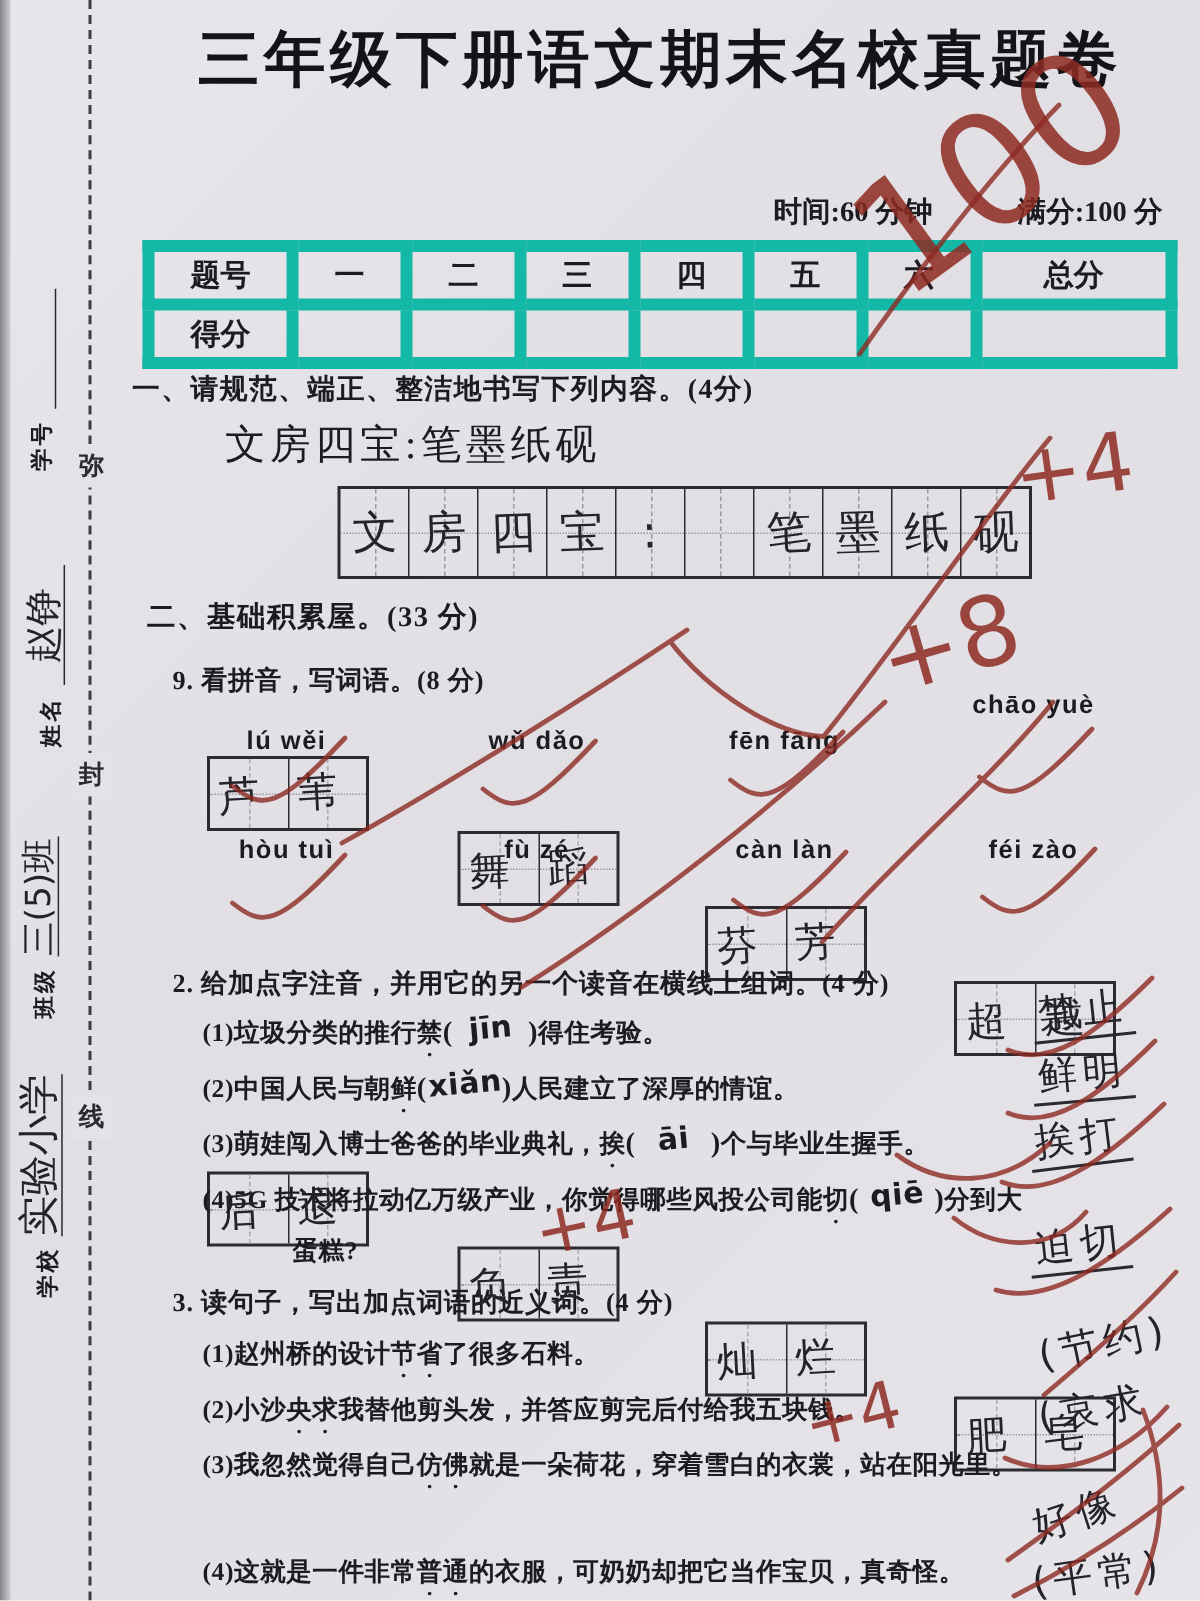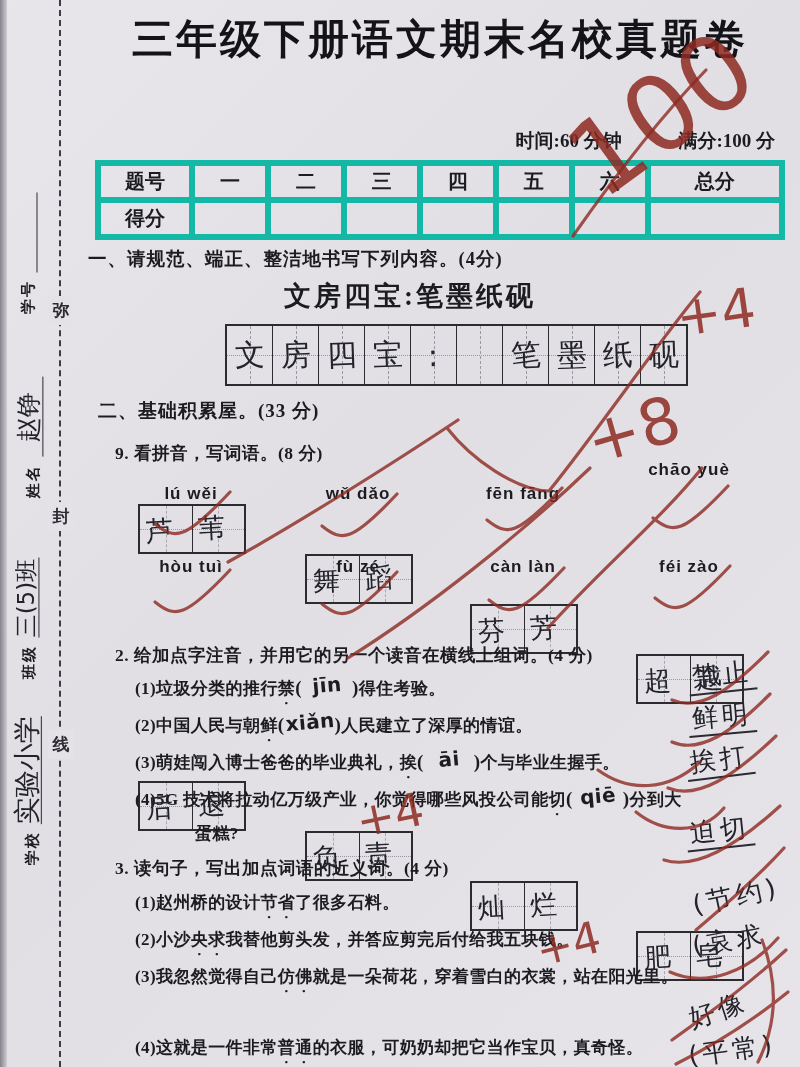--- a/index.html
+++ b/index.html
@@ -15,25 +15,25 @@
           display:flex;align-items:flex-end;gap:7px;white-space:nowrap;justify-content:center}
   .vlabel{font-size:15px;font-weight:700;letter-spacing:2px}
   .vval{display:inline-block;min-width:80px;text-align:center;border-bottom:1.6px solid #2a2a30;line-height:1.05}
   .hand{font-family:"DejaVu Sans",sans-serif;color:#23232b;font-weight:500}
   .title{left:95px;top:12px;width:690px;text-align:center;font-size:41px;font-weight:900;
          letter-spacing:3px;font-family:"Liberation Sans",sans-serif;color:#141418}
   .meta{left:85px;top:128px;width:690px;text-align:right;font-size:19px;font-weight:700}
   .meta span{margin-left:52px}
   table.score{position:absolute;left:95px;top:160px;width:690px;border-collapse:collapse;
               font-size:20px;font-weight:700;text-align:center}
-  table.score td{border:6px solid #14b8a6;height:31px;padding:0}
+  table.score td{border:8px solid #14b8a6;height:31px;padding:0}
   td.hcol{width:88px}
   .sec-h{font-size:18.5px;font-weight:800;letter-spacing:1px}
   .sub-h{font-size:17.5px;font-weight:700;letter-spacing:.5px}
-  .model{left:150px;top:278px;width:520px;text-align:center;font-size:27px;font-weight:700;letter-spacing:3px}
+  .model{left:150px;top:278px;width:520px;font-size:27px;font-weight:400;letter-spacing:3px}
   .wgrid{left:225px;top:324px;display:flex;border:2px solid #2b2b30}
   .wcell{width:45px;height:58px;border-right:1.4px solid #2b2b30;position:relative;
          display:flex;align-items:center;justify-content:center}
   .wcell:last-child{border-right:none}
   .wcell::before{content:"";position:absolute;left:50%;top:0;bottom:0;border-left:1px dashed #9a98a0}
   .wgrid::after{content:"";position:absolute;left:0;right:0;top:50%;border-top:1px dotted #9a98a0}
   .wchar{font-size:30px;z-index:2;transform:rotate(-2deg)}
   .pylabel{width:106px;text-align:center;font-size:17px;font-weight:700;
            font-family:"Liberation Sans",sans-serif;letter-spacing:1px}
   .pbox{width:104px;height:46px;border:2px solid #2b2b30;position:relative;

